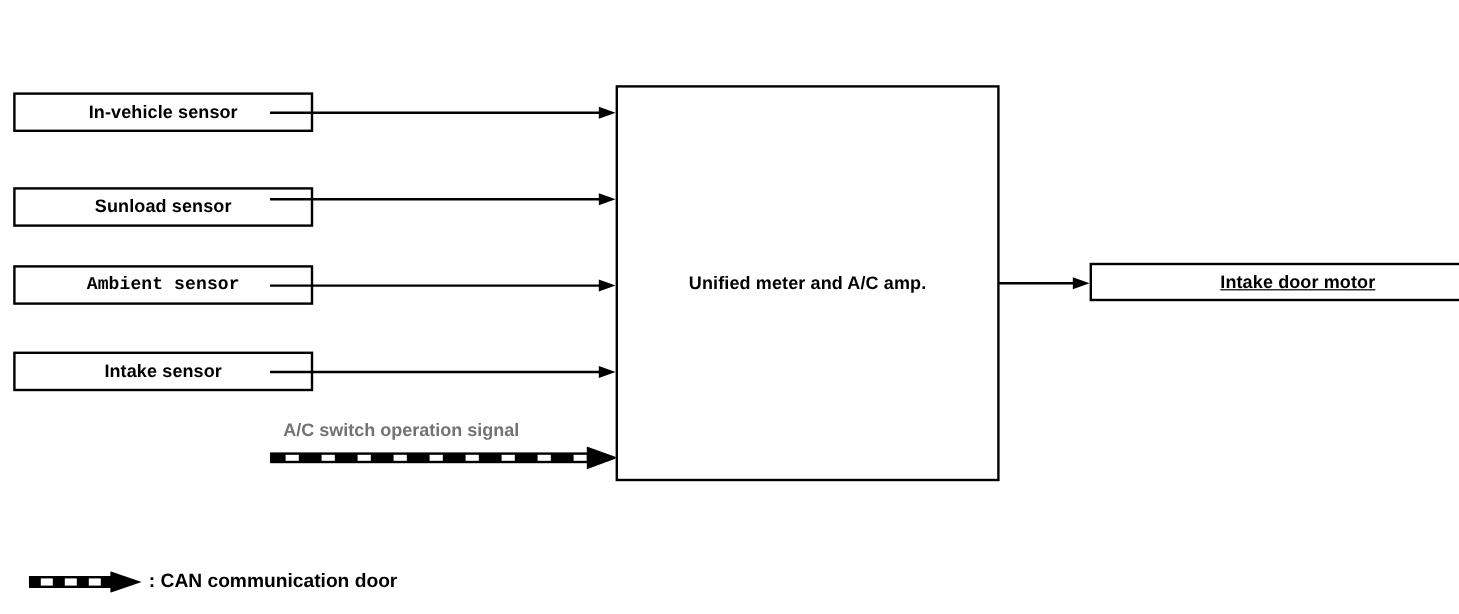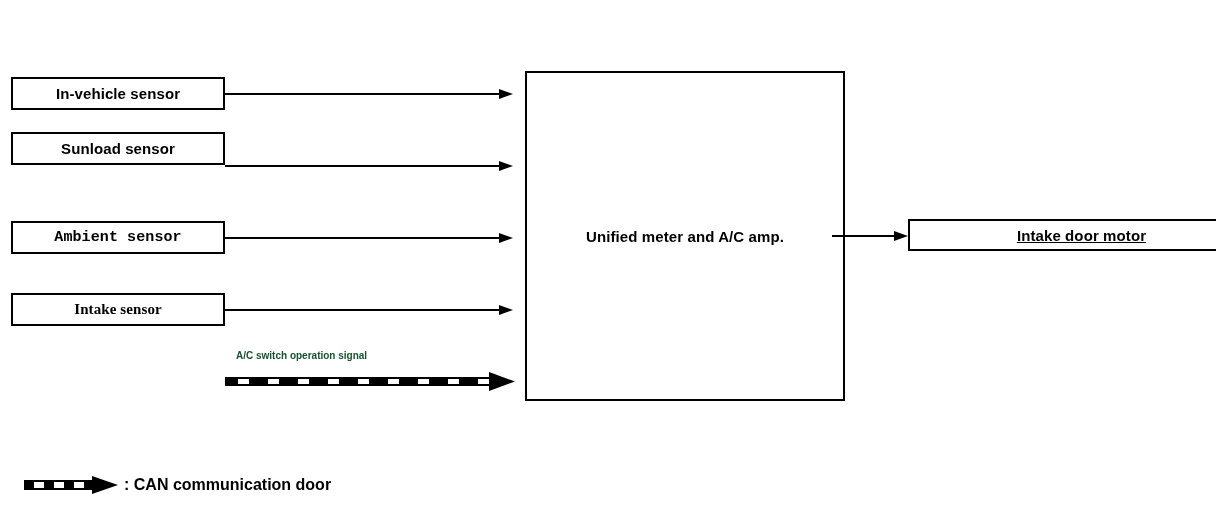--- a/index.html
+++ b/index.html
@@ -32,30 +32,29 @@
     font-size: 15px;
     font-weight: bold;
     color: #000000;
     letter-spacing: 0.1px;
     white-space: nowrap;
     line-height: 1;
   }
   
   .sensor-box {
     left: 11px;
-    width: 214px;
+    width: 250px;
     height: 33px;
   }
   
   .controller-box {
     left: 513px;
     top: 71px;
     width: 320px;
     height: 330px;
-    margin-left: 12px;
   }
   
   .actuator-box {
     left: 908px;
     top: 219px;
     width: 347px;
     height: 32px;
     text-decoration: underline;
   }
   
@@ -78,23 +77,23 @@
     position: absolute;
     left: 225px;
     top: 372px;
     width: 292px;
     height: 22px;
   }
   .can-label {
     position: absolute;
     left: 236px;
     top: 351px;
-    font-size: 10px;
+    font-size: 15px;
     font-weight: bold;
-    color: #14532d;
+    color: #737373;
     white-space: nowrap;
     line-height: 1;
   }
   
   .legend {
     position: absolute;
     left: 24px;
     top: 472px;
     display: flex;
     align-items: center;
@@ -117,29 +116,29 @@
 </style>
 </head>
 <body>
 
 <div id="canvas">
 
   <div class="node sensor-box" style="top:77px;">
     <span class="node-label">In-vehicle sensor</span>
   </div>
 
-  <div class="node sensor-box" style="top:132px;">
+  <div class="node sensor-box" style="top:156px;">
     <span class="node-label">Sunload sensor</span>
   </div>
 
   <div class="node sensor-box" style="top:221px;font-family:Liberation Mono, monospace;">
     <span class="node-label">Ambient sensor</span>
   </div>
 
-  <div class="node sensor-box" style="top:293px;font-family:Liberation Serif, serif;">
+  <div class="node sensor-box" style="top:293px;">
     <span class="node-label">Intake sensor</span>
   </div>
 
 
   <div class="wire" style="top:84px;">
     <svg width="290" height="20" viewBox="0 0 290 20" aria-hidden="true">
       <line x1="0" y1="10" x2="279" y2="10" stroke="#000000" stroke-width="2"></line>
       <polygon points="288,10 274,5 274,15" fill="#000000"></polygon>
     </svg>
   </div>

